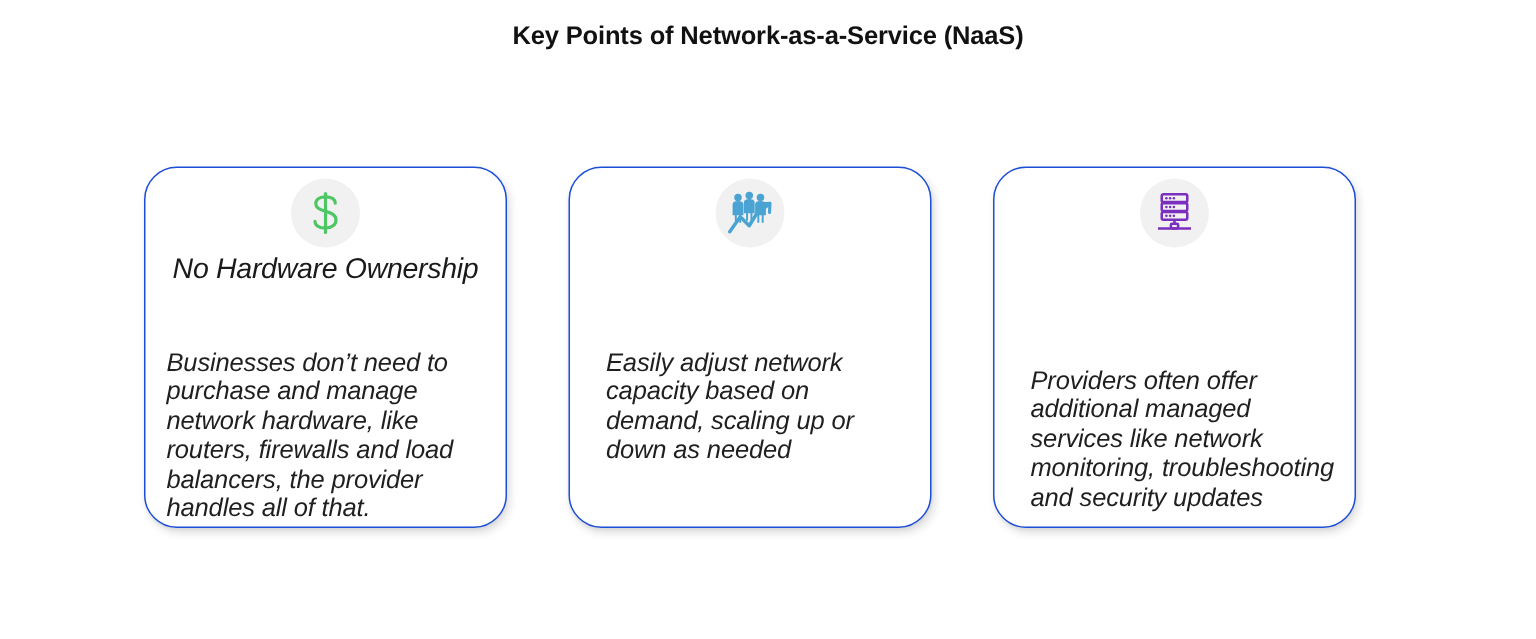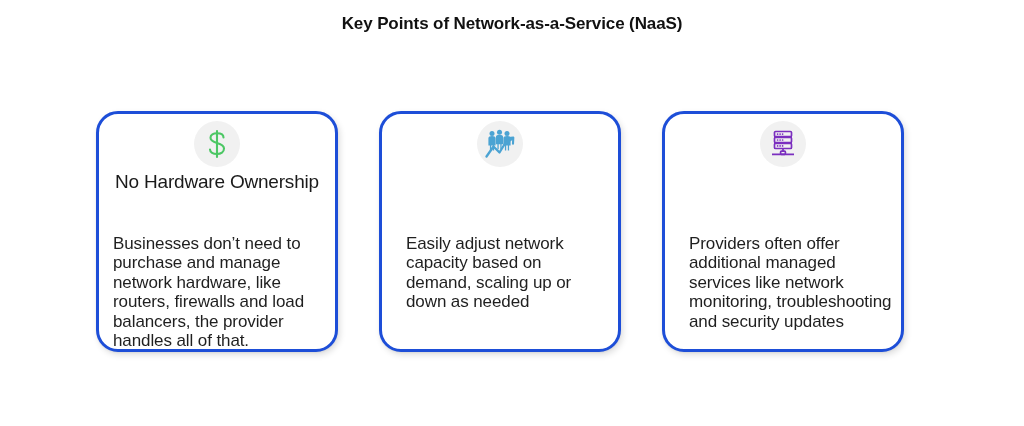--- a/index.html
+++ b/index.html
@@ -36,25 +36,26 @@
     display: flex;
     justify-content: space-between;
     align-items: flex-start;
   }
 
   .card {
     position: relative;
     width: 242px;
     height: 241px;
     background: #ffffff;
-    border: 3px solid #1d4ed8;
+    border: 1px solid #1d4ed8;
     border-radius: 22px;
     box-shadow: 2px 3px 6px rgba(0,0,0,0.13), 0 1px 2px rgba(0,0,0,0.05);
     box-sizing: border-box;
     overflow: hidden;
+    font-style: italic;
   }
 
   .icon-wrap {
     position: absolute;
     top: 7px;
     left: 0;
     width: 100%;
     display: flex;
     justify-content: center;
   }
@@ -90,21 +91,21 @@
     width: 216px;
     font-size: 17px;
     line-height: 19.4px;
     color: #1f1f1f;
     text-align: left;
     letter-spacing: -0.1px;
   }
 
   
   .card:nth-child(2) .card-body { left: 24px; width: 205px; }
-  .card:nth-child(3) .card-body { left: 24px; width: 210px; }
+  .card:nth-child(3) .card-body { left: 24px; width: 210px; margin-top: 12px; }
 </style>
 </head>
 <body>
 
 <div class="page-title">Key Points of Network-as-a-Service (NaaS)</div>
 
 <div class="cards-row">
 
   <div class="card">
     <div class="icon-wrap">

